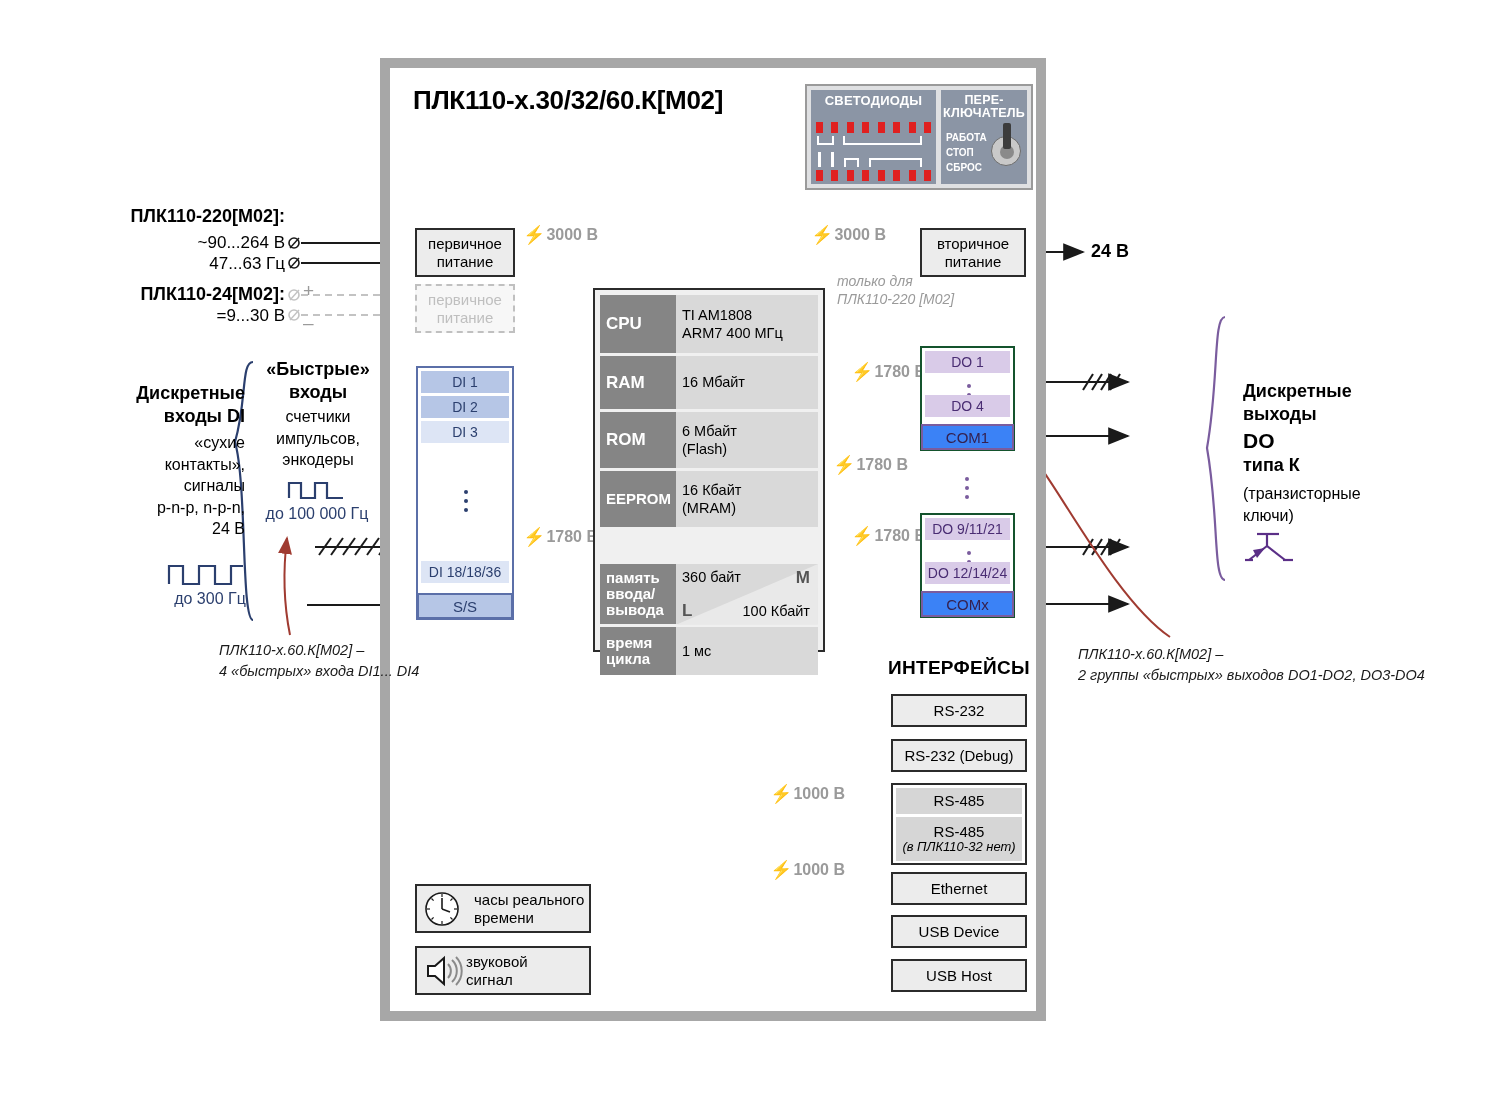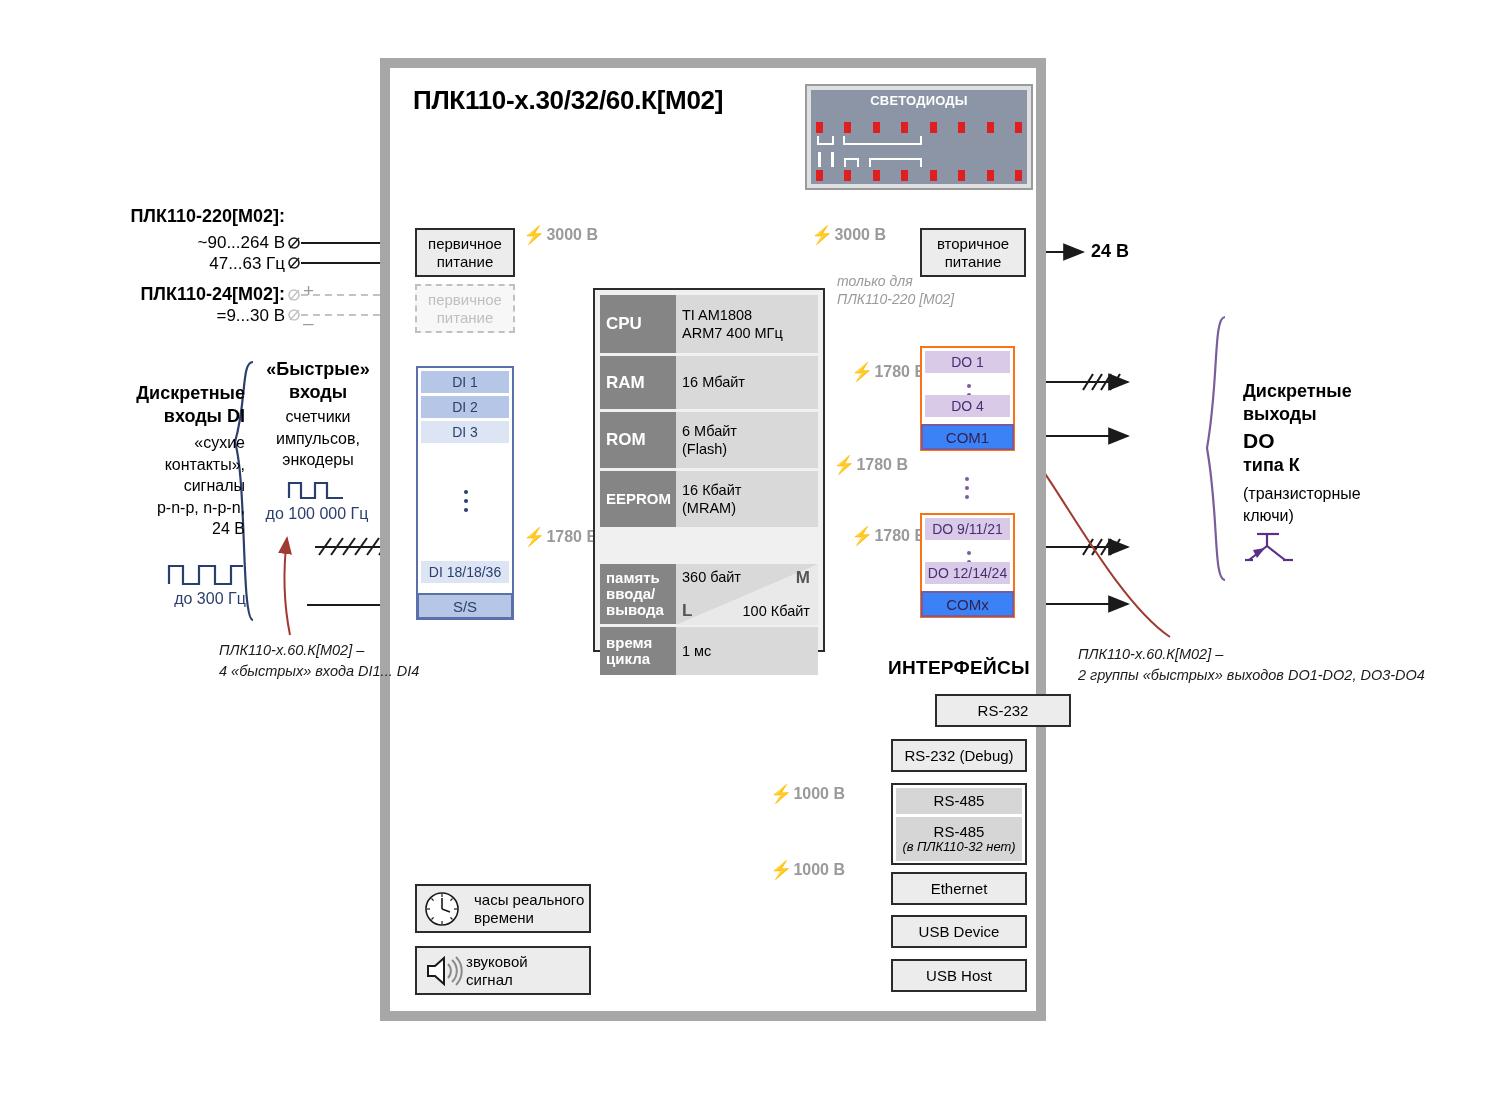--- a/index.html
+++ b/index.html
@@ -104,21 +104,21 @@
     position:absolute; left:-1px; right:-1px; bottom:-1px; height:26px;
     background:#b6c6e6; border:2px solid #5b6fa8;
     display:flex; align-items:center; justify-content:center;
     font-size:15px; color:#2b3f6e;
   }
   .vdots { display:flex; flex-direction:column; align-items:center; gap:5px; }
   .vdots i { display:block; width:4px; height:4px; border-radius:50%; background:#2b3f6e; }
 
   
   .do-block {
-    background:#ffffff; border:2px solid #f97316; padding:3px;
+    background:#ffffff; border:2px solid #14532d; padding:3px;
   }
   .do-cell {
     height:22px; display:flex; align-items:center; justify-content:center;
     font-size:14px; color:#4a2d73; background:#d9cbe8;
   }
   .do-com {
     position:absolute; left:-1px; right:-1px; bottom:-1px; height:26px;
     background:#3b82f6; border:2px solid #7a5c9e;
     display:flex; align-items:center; justify-content:center;
     font-size:15px; color:#35214f;
@@ -313,20 +313,30 @@
         <span class="led"></span>
         <span class="led"></span>
         <span class="led"></span>
         <span class="led"></span>
         <span class="led"></span>
         <span class="led"></span>
         <span class="led"></span>
       </div>
     </div>
 
+    <div id="panel-switch">
+      <div class="panel-heading" style="font-size:12.5px;">
+        <div>ПЕРЕ-</div>
+        <div>КЛЮЧАТЕЛЬ</div>
+      </div>
+      <div class="sw-label" style="top:42px;">РАБОТА</div>
+      <div class="sw-label" style="top:57px;">СТОП</div>
+      <div class="sw-label" style="top:72px;">СБРОС</div>
+      <div id="sw-knob"></div>
+    </div>
   </div>
 
   <div class="abs right lbl bold" style="left:55px;top:205px;width:215px;font-size:18px;">ПЛК110-220[М02]:</div>
   <div class="abs right lbl" style="left:55px;top:232px;width:215px;">~90...264 В</div>
   <div class="abs right lbl" style="left:55px;top:253px;width:215px;">47...63 Гц</div>
 
   <div class="abs right lbl bold" style="left:55px;top:283px;width:215px;font-size:18px;">ПЛК110-24[М02]:</div>
   <div class="abs right lbl" style="left:55px;top:305px;width:215px;">=9...30 В</div>
   <div class="abs gray" style="left:288px;top:280px;font-size:19px;">+</div>
   <div class="abs gray" style="left:288px;top:312px;font-size:19px;">–</div>
@@ -531,21 +541,21 @@
     <polygon points="10,18 22,16 14,26" fill="#5b2f87"></polygon>
   </svg>
 
   <div class="abs ital" style="left:1063px;top:644px;font-size:14.5px;line-height:1.45;color:#1a1a1a;">
     <div>ПЛК110-x.60.К[М02] –</div>
     <div>2 группы «быстрых» выходов DO1-DO2, DO3-DO4</div>
   </div>
 
   <div class="abs lbl bold center" style="left:866px;top:656px;width:156px;font-size:19px;letter-spacing:0.3px;">ИНТЕРФЕЙСЫ</div>
 
-  <div class="abs gbox" style="left:876px;top:694px;width:136px;height:33px;margin-left:44px;">RS-232</div>
+  <div class="abs gbox" style="left:876px;top:694px;width:136px;height:33px;">RS-232</div>
   <div class="abs gbox" style="left:876px;top:739px;width:136px;height:33px;">RS-232 (Debug)</div>
 
   <div class="abs" style="left:876px;top:783px;width:136px;height:82px;border:2px solid #2b2b2b;background:#ffffff;padding:3px;">
     <div class="gbox" style="border:none;background:#d6d6d6;height:26px;">RS-485</div>
     <div class="gbox" style="border:none;background:#d6d6d6;height:44px;margin-top:3px;flex-direction:column;">
       <span>RS-485</span>
       <span class="ital" style="font-size:13px;">(в ПЛК110-32 нет)</span>
     </div>
   </div>
 

